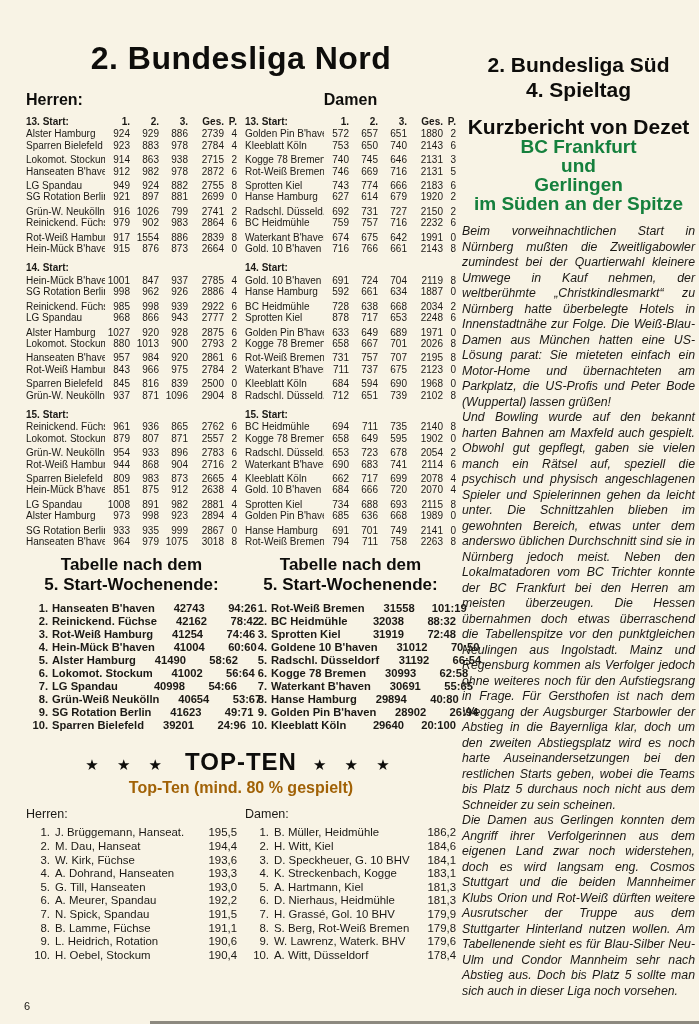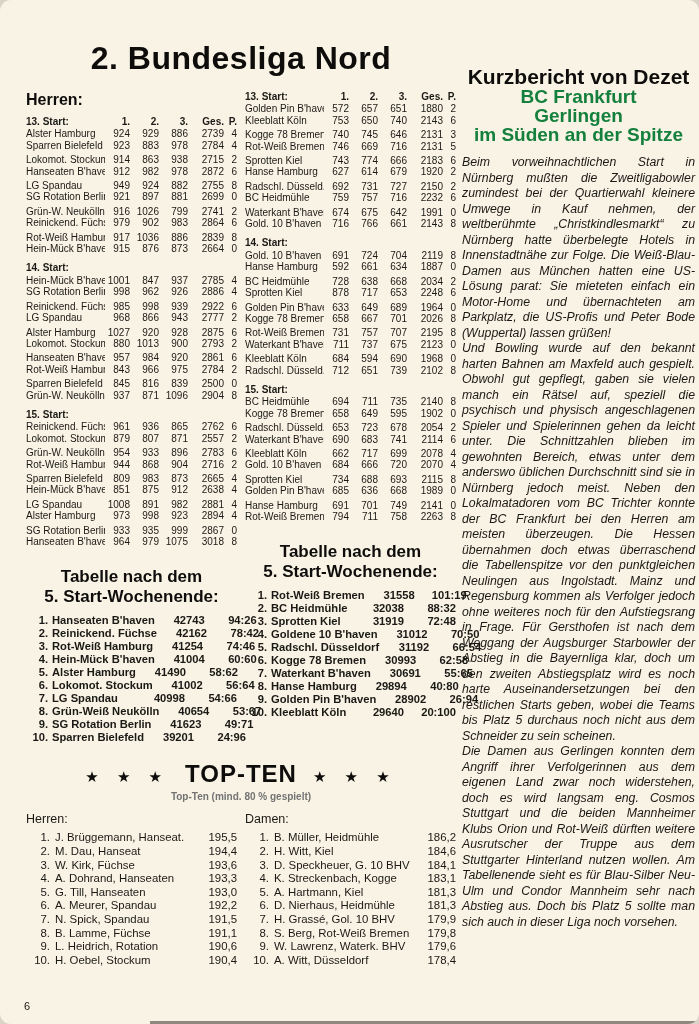--- a/index.html
+++ b/index.html
@@ -1,47 +1,46 @@
 <!DOCTYPE html>
 <html><head>
 <meta charset="utf-8">
 <style>
   * { margin:0; padding:0; box-sizing:border-box; }
   html,body { background:#d8d4c8; }
   .page {
     position:relative; width:699px; height:1024px; margin:0 auto;
     background:#f8f3e5; color:#1b1915; overflow:hidden;
     font-family:"Liberation Sans", sans-serif;
-    border-radius:11px;
   }
   
   .main { position:absolute; left:26px; top:40px; width:430px; }
   .n-title { font-size:32px; font-weight:bold; text-align:center; letter-spacing:.5px; color:#0e0d0b; }
   .n-sub   { font-size:18px; font-weight:bold; text-align:center; margin-top:10px; color:#0e0d0b; }
   .cols { display:flex; gap:8px; margin-top:14px; }
   .col  { width:211px; }
   .col-label { font-size:16px; font-weight:bold; margin-bottom:7px; color:#0e0d0b; }
   .col-damen .col-label { text-align:center; }
   
   .start-table { margin-bottom:8px; }
   .st-row { display:grid; grid-template-columns:1fr 25px 29px 29px 36px 13px; font-size:10px; line-height:11.4px; white-space:nowrap; }
   .st-row.pair { margin-top:3px; }
   .st-head { font-weight:bold; font-size:10px; margin-bottom:1px; }
   .st-name { text-align:left; overflow:hidden; }
   .st-num  { text-align:right; }
   
-  .tab-title { font-size:17px; font-weight:bold; text-align:center; line-height:20px; margin:20px 0 7px; color:#0e0d0b; }
+  .tab-title { font-size:17px; font-weight:bold; text-align:center; line-height:20px; margin:8px 0 7px; color:#0e0d0b; }
   .tb-row { display:grid; grid-template-columns:22px 1fr 46px 48px; column-gap:4px; font-size:11.2px; font-weight:bold; line-height:13px; white-space:nowrap; }
   .tb-rank,.tb-pins,.tb-pts { text-align:right; }
   
   .ttn { margin-top:16px; }
   .ttn-title-row { display:flex; justify-content:center; align-items:baseline; gap:16px; }
   .ttn-stars { font-size:15px; letter-spacing:7px; color:#0e0d0b; }
   .ttn-title { font-size:24px; font-weight:bold; letter-spacing:1px; color:#0e0d0b; }
-  .ttn-sub { text-align:center; font-weight:bold; font-size:10px; margin-top:3px; color:#737373; }
+  .ttn-sub { text-align:center; font-weight:bold; font-size:16px; margin-top:3px; color:#a16207; }
   .ttn-lists { display:flex; gap:8px; margin-top:10px; }
   .ttn-col { width:211px; }
   .ttn-label { font-size:12.5px; margin-bottom:5px; }
   .tt-row { display:grid; grid-template-columns:24px 1fr 40px; column-gap:5px; font-size:11.4px; line-height:13.6px; white-space:nowrap; }
   .tt-rank,.tt-avg { text-align:right; }
   
   .side { position:absolute; left:462px; top:52px; width:233px; }
   .s-title { font-size:21px; font-weight:bold; text-align:center; line-height:25px; color:#0e0d0b; }
   .s-kicker { font-size:21px; font-weight:bold; text-align:center; margin-top:15px; line-height:20px; color:#0e0d0b; }
   .s-headline { font-size:19px; font-weight:bold; text-align:center; line-height:19px; color:#15803d; }
@@ -132,21 +131,21 @@
                 <span class="st-name">Reinickend. Füchse</span>
                 <span class="st-num">979</span>
                 <span class="st-num">902</span>
                 <span class="st-num">983</span>
                 <span class="st-num">2864</span>
                 <span class="st-num">6</span>
               </div>
               <div class="st-row pair">
                 <span class="st-name">Rot-Weiß Hamburg</span>
                 <span class="st-num">917</span>
-                <span class="st-num">1036</span>
+                <span class="st-num">1554</span>
                 <span class="st-num">886</span>
                 <span class="st-num">2839</span>
                 <span class="st-num">8</span>
               </div>
               <div class="st-row">
                 <span class="st-name">Hein-Mück B'haven</span>
                 <span class="st-num">915</span>
                 <span class="st-num">876</span>
                 <span class="st-num">873</span>
                 <span class="st-num">2664</span>
@@ -386,20 +385,21 @@
             <div class="tb-row">
               <span class="tb-rank">10.</span>
               <span class="tb-team">Sparren Bielefeld</span>
               <span class="tb-pins">39201</span>
               <span class="tb-pts">24:96</span>
             </div>
           </div>
       </div>
 
       <div class="col col-damen">
+        <div class="col-label">Damen</div>
         <div id="damen-starts">
             <div class="start-table">
               <div class="st-row st-head">
                 <span class="st-name">13. Start:</span>
                 <span class="st-num">1.</span>
                 <span class="st-num">2.</span>
                 <span class="st-num">3.</span>
                 <span class="st-num">Ges.</span>
                 <span class="st-num">P.</span>
               </div>
@@ -518,21 +518,21 @@
                 <span class="st-num">717</span>
                 <span class="st-num">653</span>
                 <span class="st-num">2248</span>
                 <span class="st-num">6</span>
               </div>
               <div class="st-row pair">
                 <span class="st-name">Golden Pin B'haven</span>
                 <span class="st-num">633</span>
                 <span class="st-num">649</span>
                 <span class="st-num">689</span>
-                <span class="st-num">1964</span>
+                <span class="st-num">1971</span>
                 <span class="st-num">0</span>
               </div>
               <div class="st-row">
                 <span class="st-name">Kogge 78 Bremen</span>
                 <span class="st-num">658</span>
                 <span class="st-num">667</span>
                 <span class="st-num">701</span>
                 <span class="st-num">2026</span>
                 <span class="st-num">8</span>
               </div>
@@ -840,23 +840,28 @@
                 <span class="tt-name">A. Witt, Düsseldorf</span>
                 <span class="tt-avg">178,4</span>
               </div>
             </div>
         </div>
       </div>
     </div>
   </div>
 
   <div class="side">
+    <div class="s-title">
+      <div>2. Bundesliga Süd</div>
+      <div>4. Spieltag</div>
+    </div>
     <div class="s-kicker">Kurzbericht von Dezet</div>
     <div id="sued-headline">
         <div class="s-headline">BC Frankfurt</div>
+        <div class="s-headline">und</div>
         <div class="s-headline">Gerlingen</div>
         <div class="s-headline">im Süden an der Spitze</div>
       </div>
     <div class="s-body">
       <p>Beim vorweihnachtlichen Start in Nürnberg mußten die Zweitligabowler zumindest bei der Quartierwahl kleinere Umwege in Kauf nehmen, der weltberühmte „Christkindlesmarkt“ zu Nürnberg hatte überbelegte Hotels in Innenstadtnähe zur Folge. Die Weiß-Blau-Damen aus München hatten eine US-Lösung parat: Sie mieteten einfach ein Motor-Home und übernachteten am Parkplatz, die US-Profis und Peter Bode (Wuppertal) lassen grüßen!</p>
       <p>Und Bowling wurde auf den bekannt harten Bahnen am Maxfeld auch gespielt. Obwohl gut gepflegt, gaben sie vielen manch ein Rätsel auf, speziell die psychisch und physisch angeschlagenen Spieler und Spielerinnen gehen da leicht unter. Die Schnittzahlen blieben im gewohnten Bereich, etwas unter dem anderswo üblichen Durchschnitt sind sie in Nürnberg jedoch meist. Neben den Lokalmatadoren vom BC Trichter konnte der BC Frankfurt bei den Herren am meisten überzeugen. Die Hessen übernahmen doch etwas überraschend die Tabellenspitze vor den punktgleichen Neulingen aus Ingolstadt. Mainz und Regensburg kommen als Verfolger jedoch ohne weiteres noch für den Aufstiegsrang in Frage. Für Gersthofen ist nach dem Weggang der Augsburger Starbowler der Abstieg in die Bayernliga klar, doch um den zweiten Abstiegsplatz wird es noch harte Auseinandersetzungen bei den restlichen Starts geben, wobei die Teams bis Platz 5 durchaus noch nicht aus dem Schneider zu sein scheinen.</p>
       <p>Die Damen aus Gerlingen konnten dem Angriff ihrer Verfolgerinnen aus dem eigenen Land zwar noch widerstehen, doch es wird langsam eng. Cosmos Stuttgart und die beiden Mannheimer Klubs Orion und Rot-Weiß dürften weitere Ausrutscher der Truppe aus dem Stuttgarter Hinterland nutzen wollen. Am Tabellenende sieht es für Blau-Silber Neu-Ulm und Condor Mannheim sehr nach Abstieg aus. Doch bis Platz 5 sollte man sich auch in dieser Liga noch vorsehen.</p>
     </div>
   </div>
 

